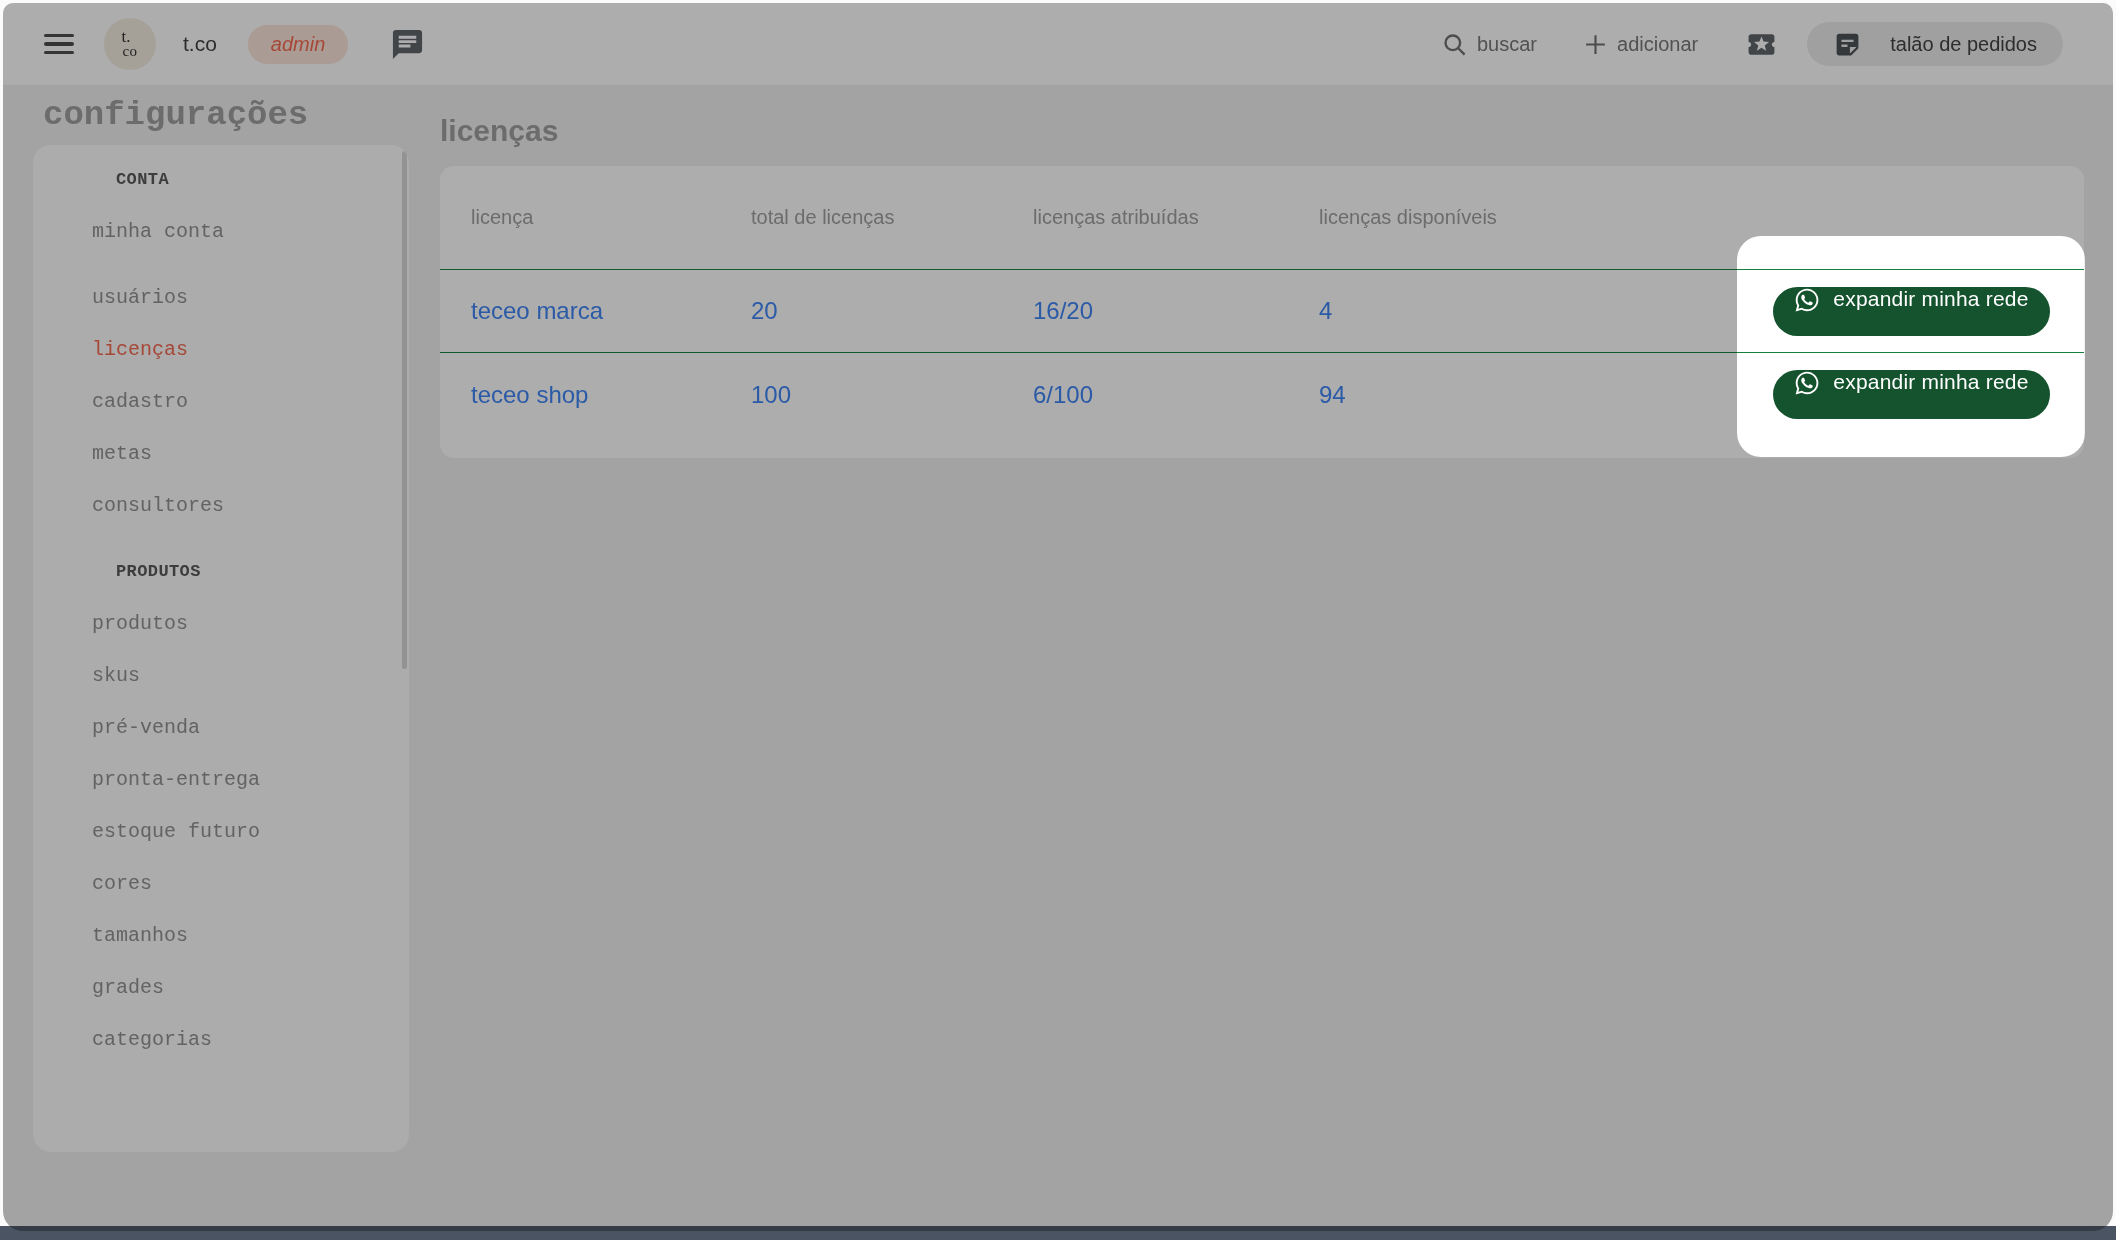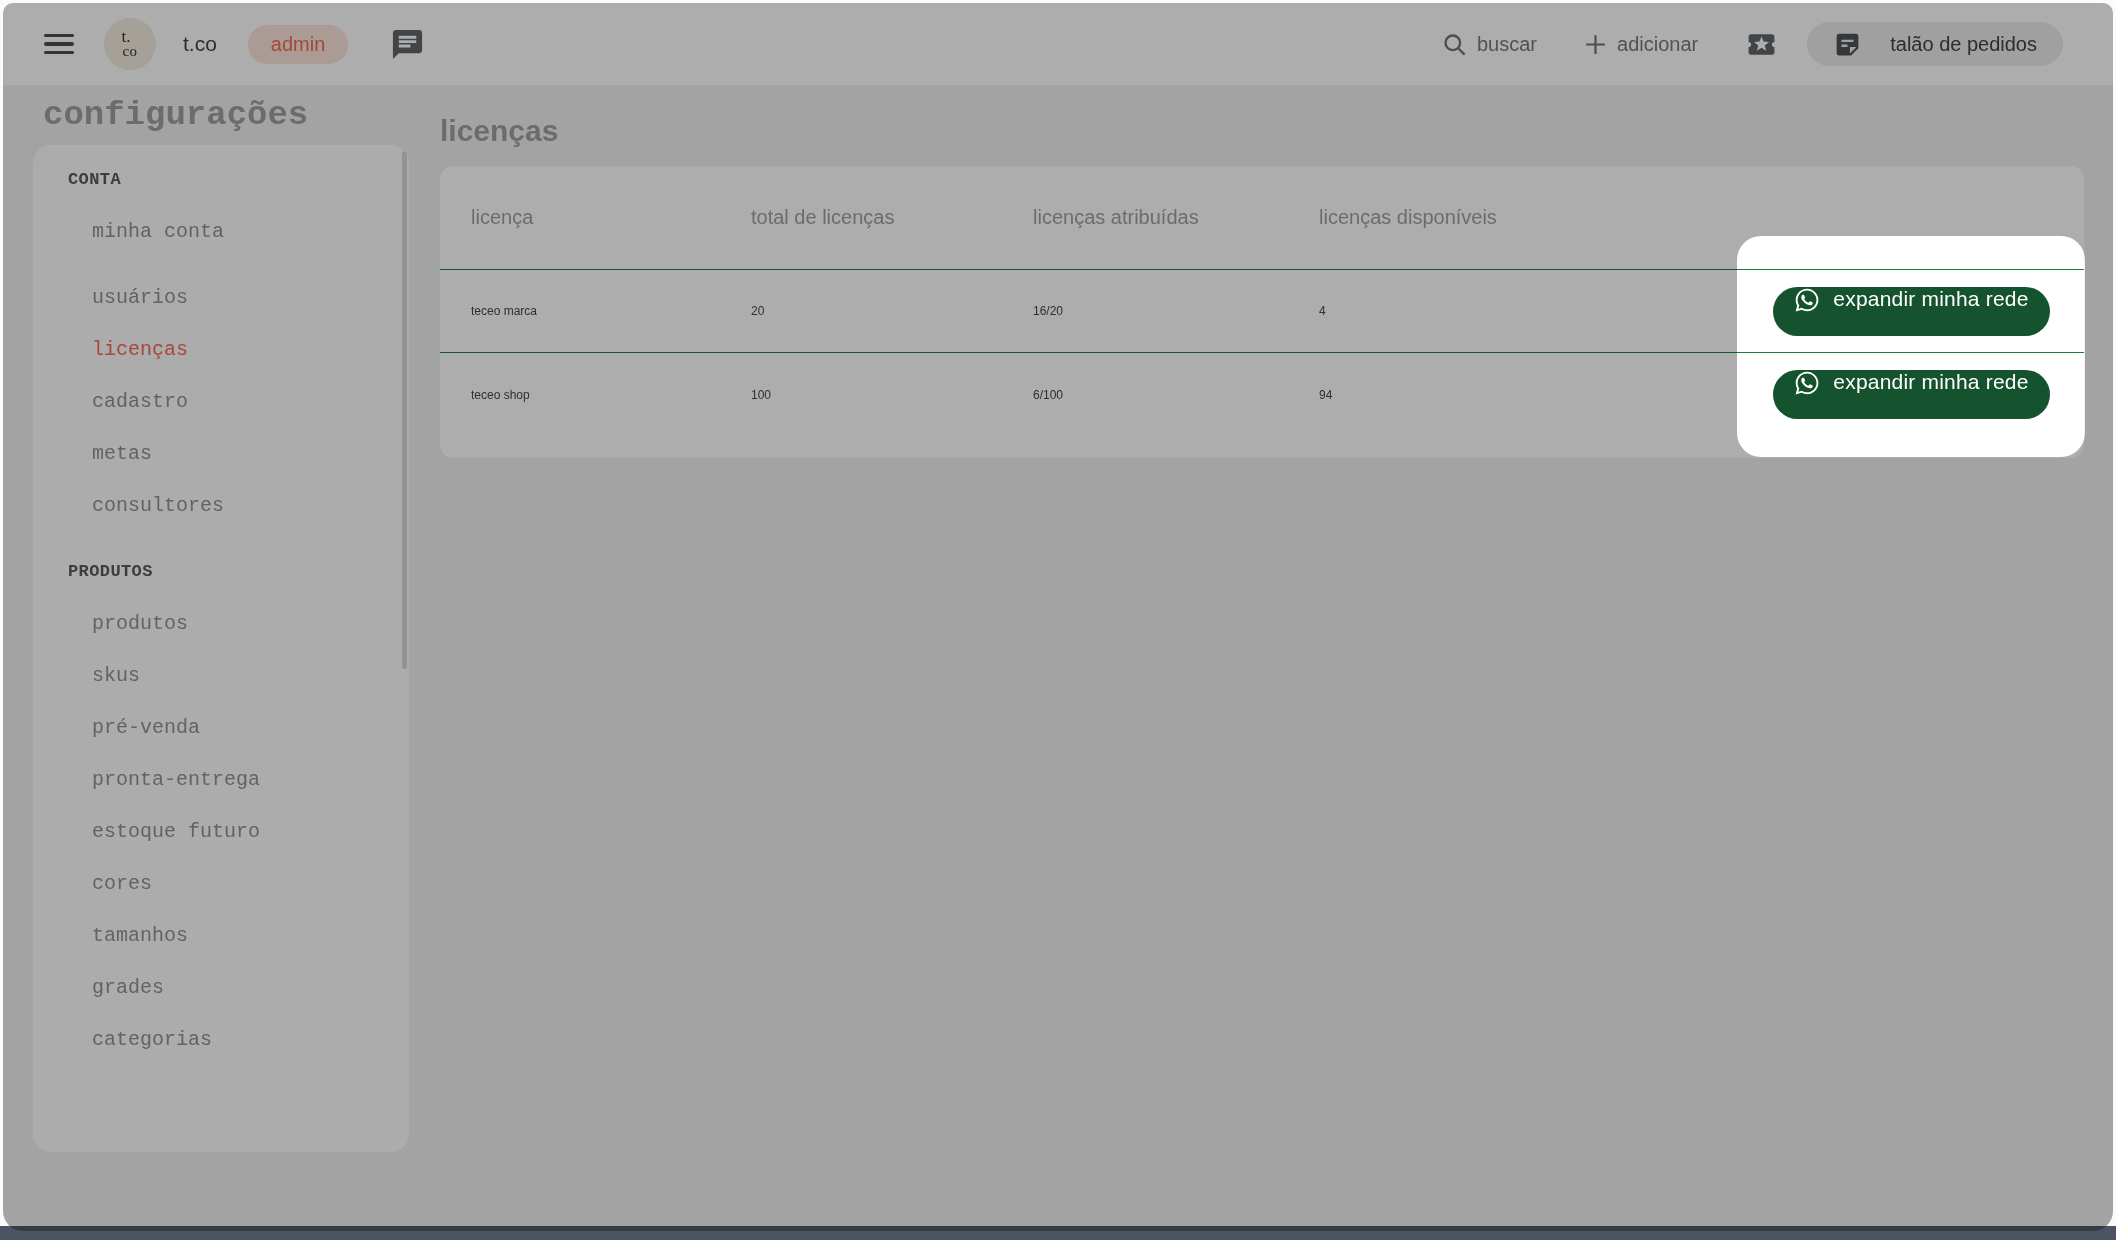--- a/index.html
+++ b/index.html
@@ -16,52 +16,52 @@
     padding:0 50px 0 41px; }
   .hamburger { width:30px; height:21px; display:flex; flex-direction:column; justify-content:space-between; cursor:pointer; }
   .hamburger span { display:block; height:3.4px; background:#4a4a4a; border-radius:2px; }
   .logo-circle { width:52px; height:52px; border-radius:50%; background:#f3ecdf; margin-left:30px;
     display:flex; flex-direction:column; align-items:center; justify-content:center;
     font-family:"Liberation Serif","DejaVu Serif",serif; color:#2e2e2e; line-height:0.92; }
   .logo-circle .l1 { font-size:17px; margin-right:8px; }
   .logo-circle .l2 { font-size:15px; letter-spacing:.5px; }
   .brand-name { margin-left:27px; font-size:21px; color:#3d3d3d; }
   .role-badge { margin-left:31px; background:#fbe5da; color:#f4674d; font-size:20px;
-    padding:8px 23px; border-radius:19px; }
+    padding:8px 23px; border-radius:19px;font-style:italic; }
   .chat-btn { margin-left:42px; display:flex; align-items:center; cursor:pointer; }
 
   .top-right { margin-left:auto; display:flex; align-items:center; }
   .icon-label { display:flex; align-items:center; gap:9px; color:#757575; font-size:20px; cursor:pointer; }
   .gap46 { margin-left:46px; } .gap48 { margin-left:48px; }
   .order-pill { display:flex; align-items:center; gap:28px; background:#ebebeb; border-radius:22px;
     height:44px; padding:0 26px; margin-left:30px; font-size:20px; color:#3d3d3d; border:none; cursor:pointer; }
 
   
   .sidebar { position:absolute; left:0; top:82px; width:415px;font-family:Liberation Mono, monospace; }
   .sidebar-title { margin:8px 0 0 40px; font-size:34px; line-height:44px; color:#9d9d9d; }
   .sidebar-card { position:relative; margin:8px 0 0 30px; width:376px; height:1007px;
     background:#fdfdfd; border-radius:18px; overflow:hidden; padding:8px 0 0 35px; }
   .nav-section + .nav-section { margin-top:14px; }
   .nav-header { height:52px; display:flex; align-items:center; font-size:17px; color:#555555;
-    letter-spacing:.4px; font-weight:bold; }
+    letter-spacing:.4px; font-weight:bold;margin-left:48px; }
   .nav-item { height:52px; display:flex; align-items:center; font-size:20px; color:#8f8f8f; cursor:pointer;margin-left:24px; }
   .nav-item.active { color:#f4674d; }
   .sb-thumb { position:absolute; right:2px; top:6px; width:5px; height:518px; border-radius:3px; background:#d8d8d8; }
 
   
   .main { position:absolute; left:415px; top:82px; right:0; }
   .main-title { margin:26px 0 0 22px; font-size:30px; line-height:40px; color:#9d9d9d; }
   .table-card { margin:15px 0 0 22px; width:1644px; height:292px; background:#ffffff;
     border-radius:14px; position:relative; overflow:hidden; }
   .trow { display:flex; align-items:center; padding:0 34px 0 31px; border-bottom:1px solid #15803d; height:83px; }
   .trow.thead { height:104px; }
   .trow:last-child { border-bottom:none; }
   .c1 { width:280px; } .c2 { width:282px; } .c3 { width:286px; } .c4 { flex:1; } .c5 { width:277px; }
   .th { font-size:20px; color:#9d9d9d; }
-  .td { font-size:12px; color:#404040; }
+  .td { font-size:24px; color:#3b82f6; }
   .expand-btn { display:flex; align-items:flex-start; justify-content:center; gap:13px; width:277px; height:49px;
     border:none; border-radius:25px; background:#14532d; color:#ffffff; font-size:21px;
     font-family:"Liberation Sans","DejaVu Sans",sans-serif; letter-spacing:.2px; cursor:pointer; }
 
   
   .overlay { position:absolute; inset:0; overflow:hidden; z-index:40; pointer-events:none; }
   .spotlight { position:absolute; left:1734px; top:233px; width:348px; height:221px;
     border-radius:24px; box-shadow:0 0 0 4000px rgba(15,15,15,0.34); }
 
   svg { display:block; }

